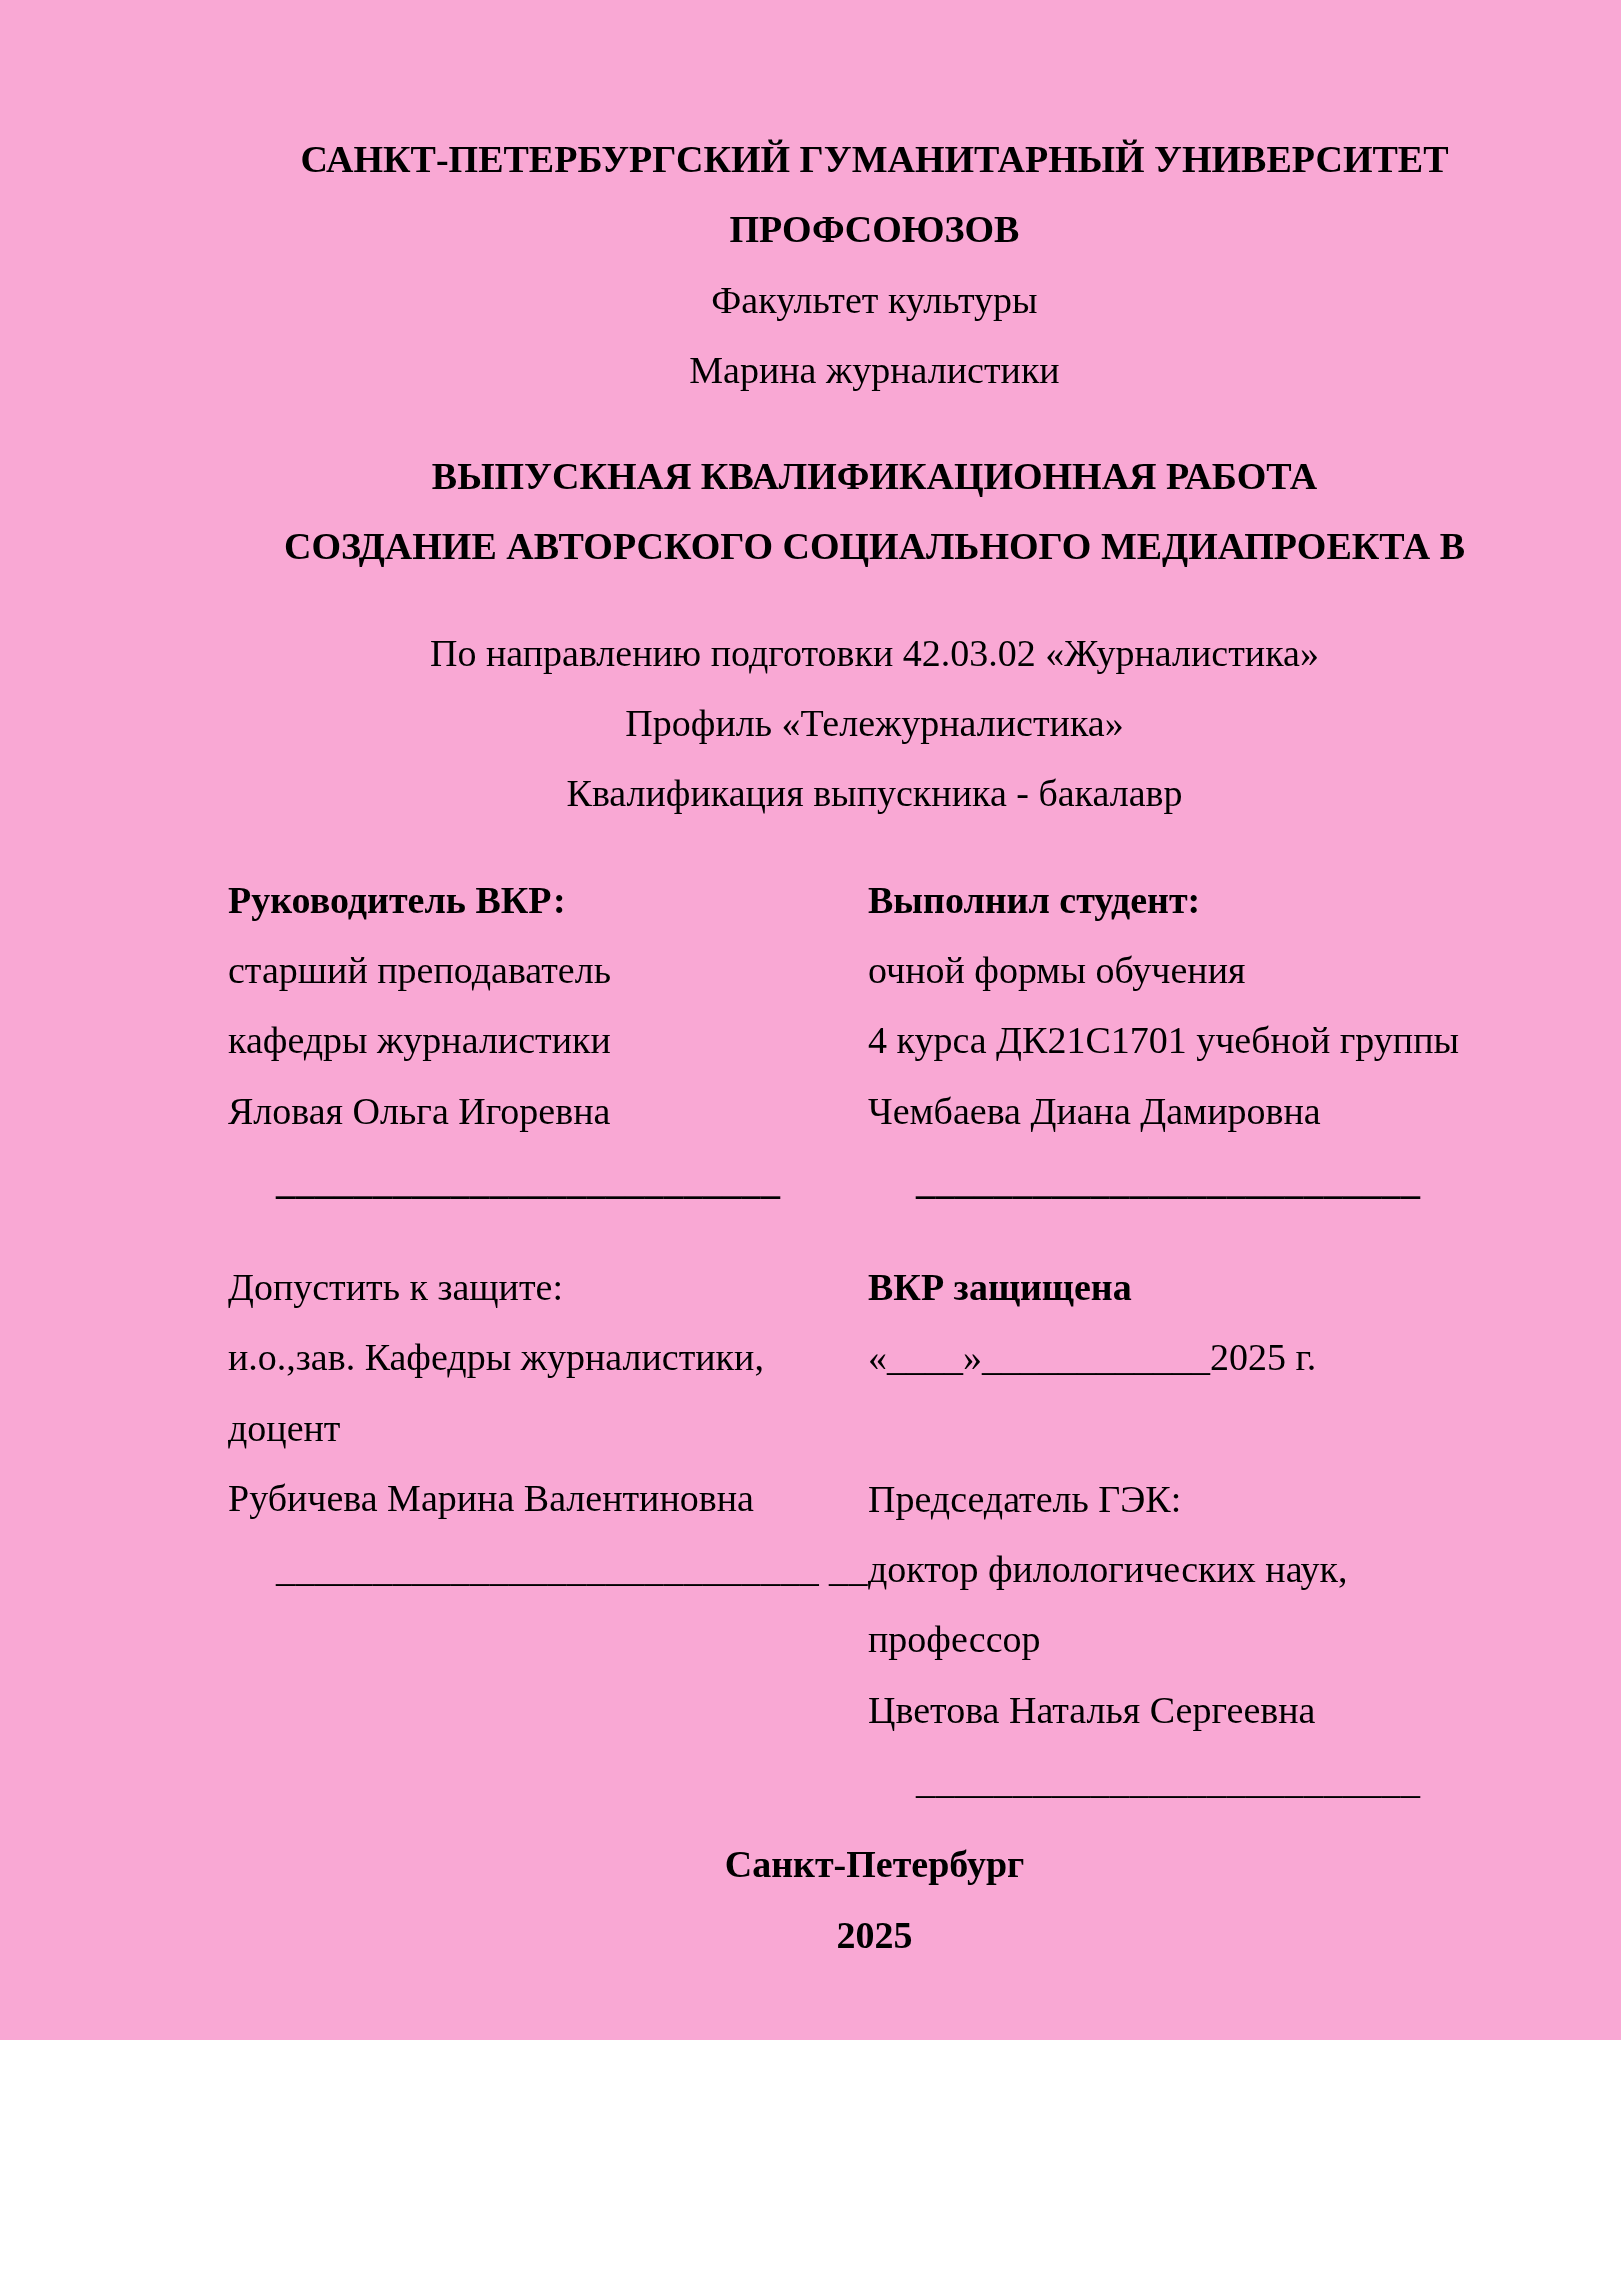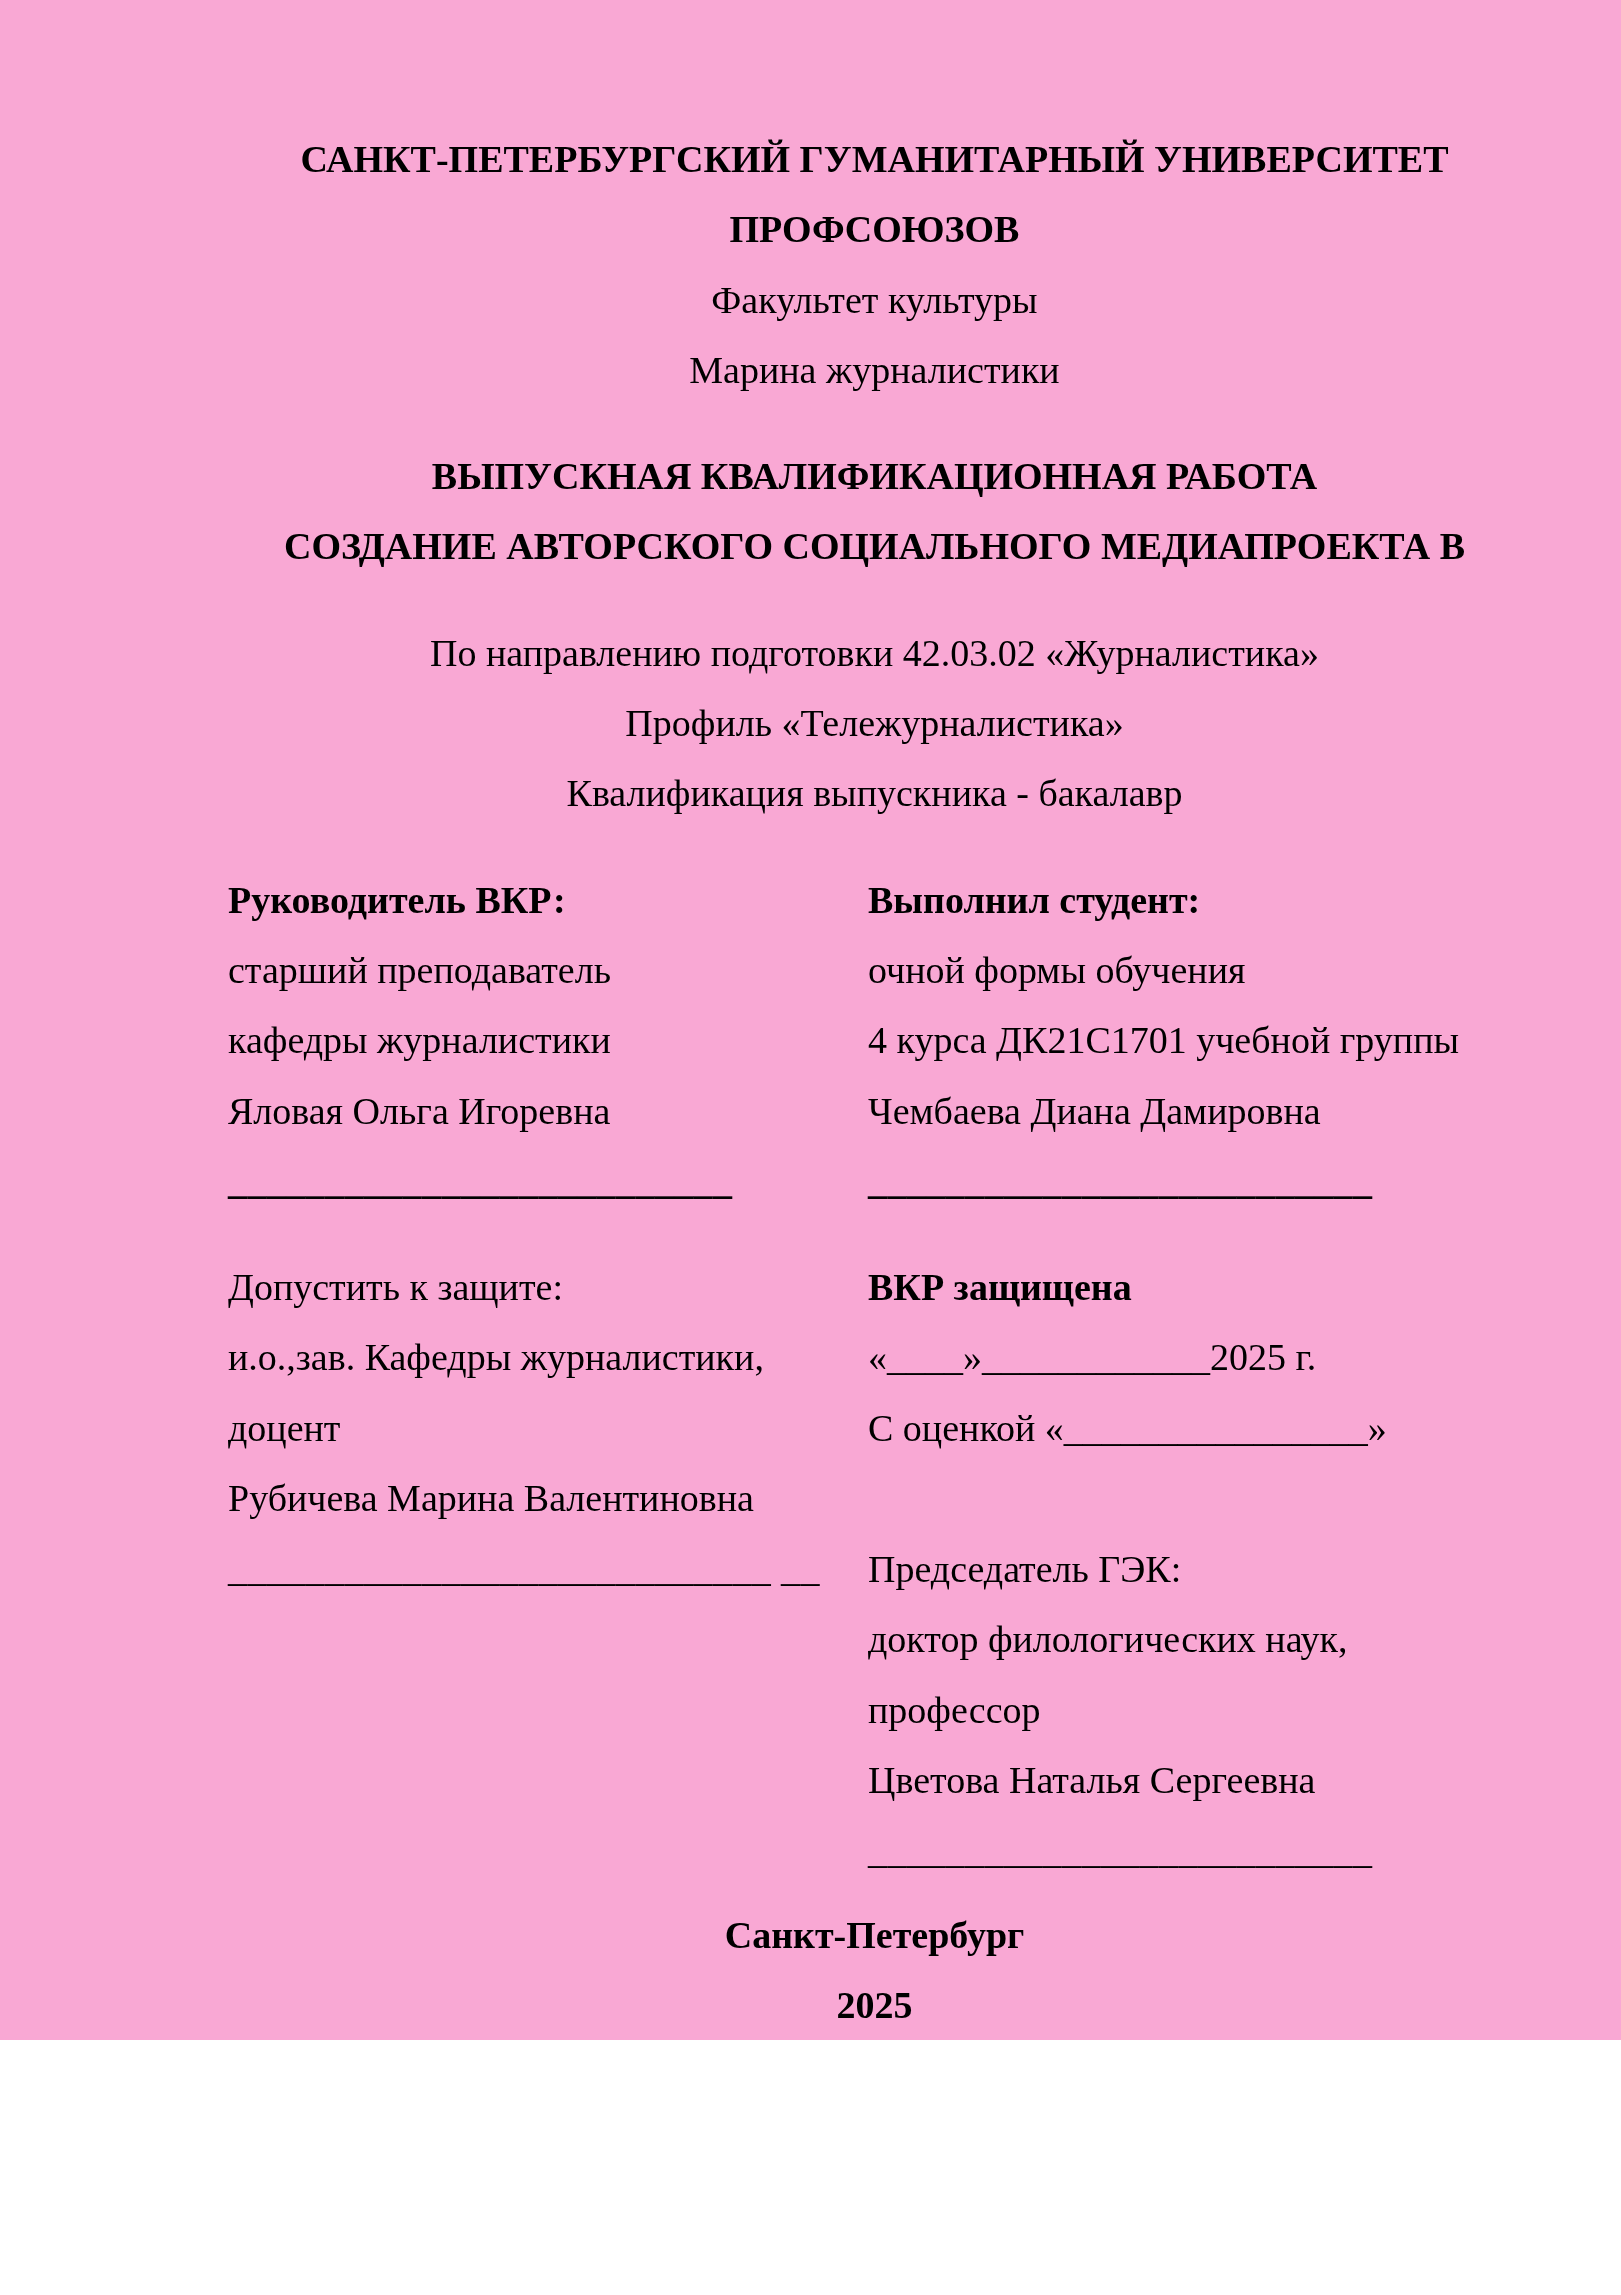--- a/index.html
+++ b/index.html
@@ -21,21 +21,21 @@
   .bold { font-weight: bold; }
   .block-gap { margin-top: 36px; }
   .columns {
     display: grid;
     grid-template-columns: 640px 1fr;
     align-items: start;
   }
   .col { text-align: left; }
   .spacer-line { height: 71px; }
   .footer-block { margin-top: 14px; }
-  .sig { white-space: nowrap; letter-spacing: 0.4px; }
+  .sig { white-space: nowrap; letter-spacing: 0.4px; margin-left: 48px; }
 </style>
 </head>
 <body>
 
 <div class="page">
 
   <div class="center">
     <div class="bold">САНКТ-ПЕТЕРБУРГСКИЙ ГУМАНИТАРНЫЙ УНИВЕРСИТЕТ</div>
     <div class="bold">ПРОФСОЮЗОВ</div>
     <div>Факультет культуры</div>
@@ -74,21 +74,20 @@
     <div class="col">
       <div>Допустить к защите:</div>
       <div>и.о.,зав. Кафедры журналистики,</div>
       <div>доцент</div>
       <div>Рубичева Марина Валентиновна</div>
       <div class="sig">____________________________ __</div>
     </div>
     <div class="col">
       <div class="bold">ВКР защищена</div>
       <div>«____»____________2025 г.</div>
-      <div>С оценкой «________________»</div>
       <div class="spacer-line"></div>
       <div>Председатель ГЭК:</div>
       <div>доктор филологических наук,</div>
       <div>профессор</div>
       <div>Цветова Наталья Сергеевна</div>
       <div class="sig">__________________________</div>
     </div>
   </div>
 
   <div class="center footer-block">

